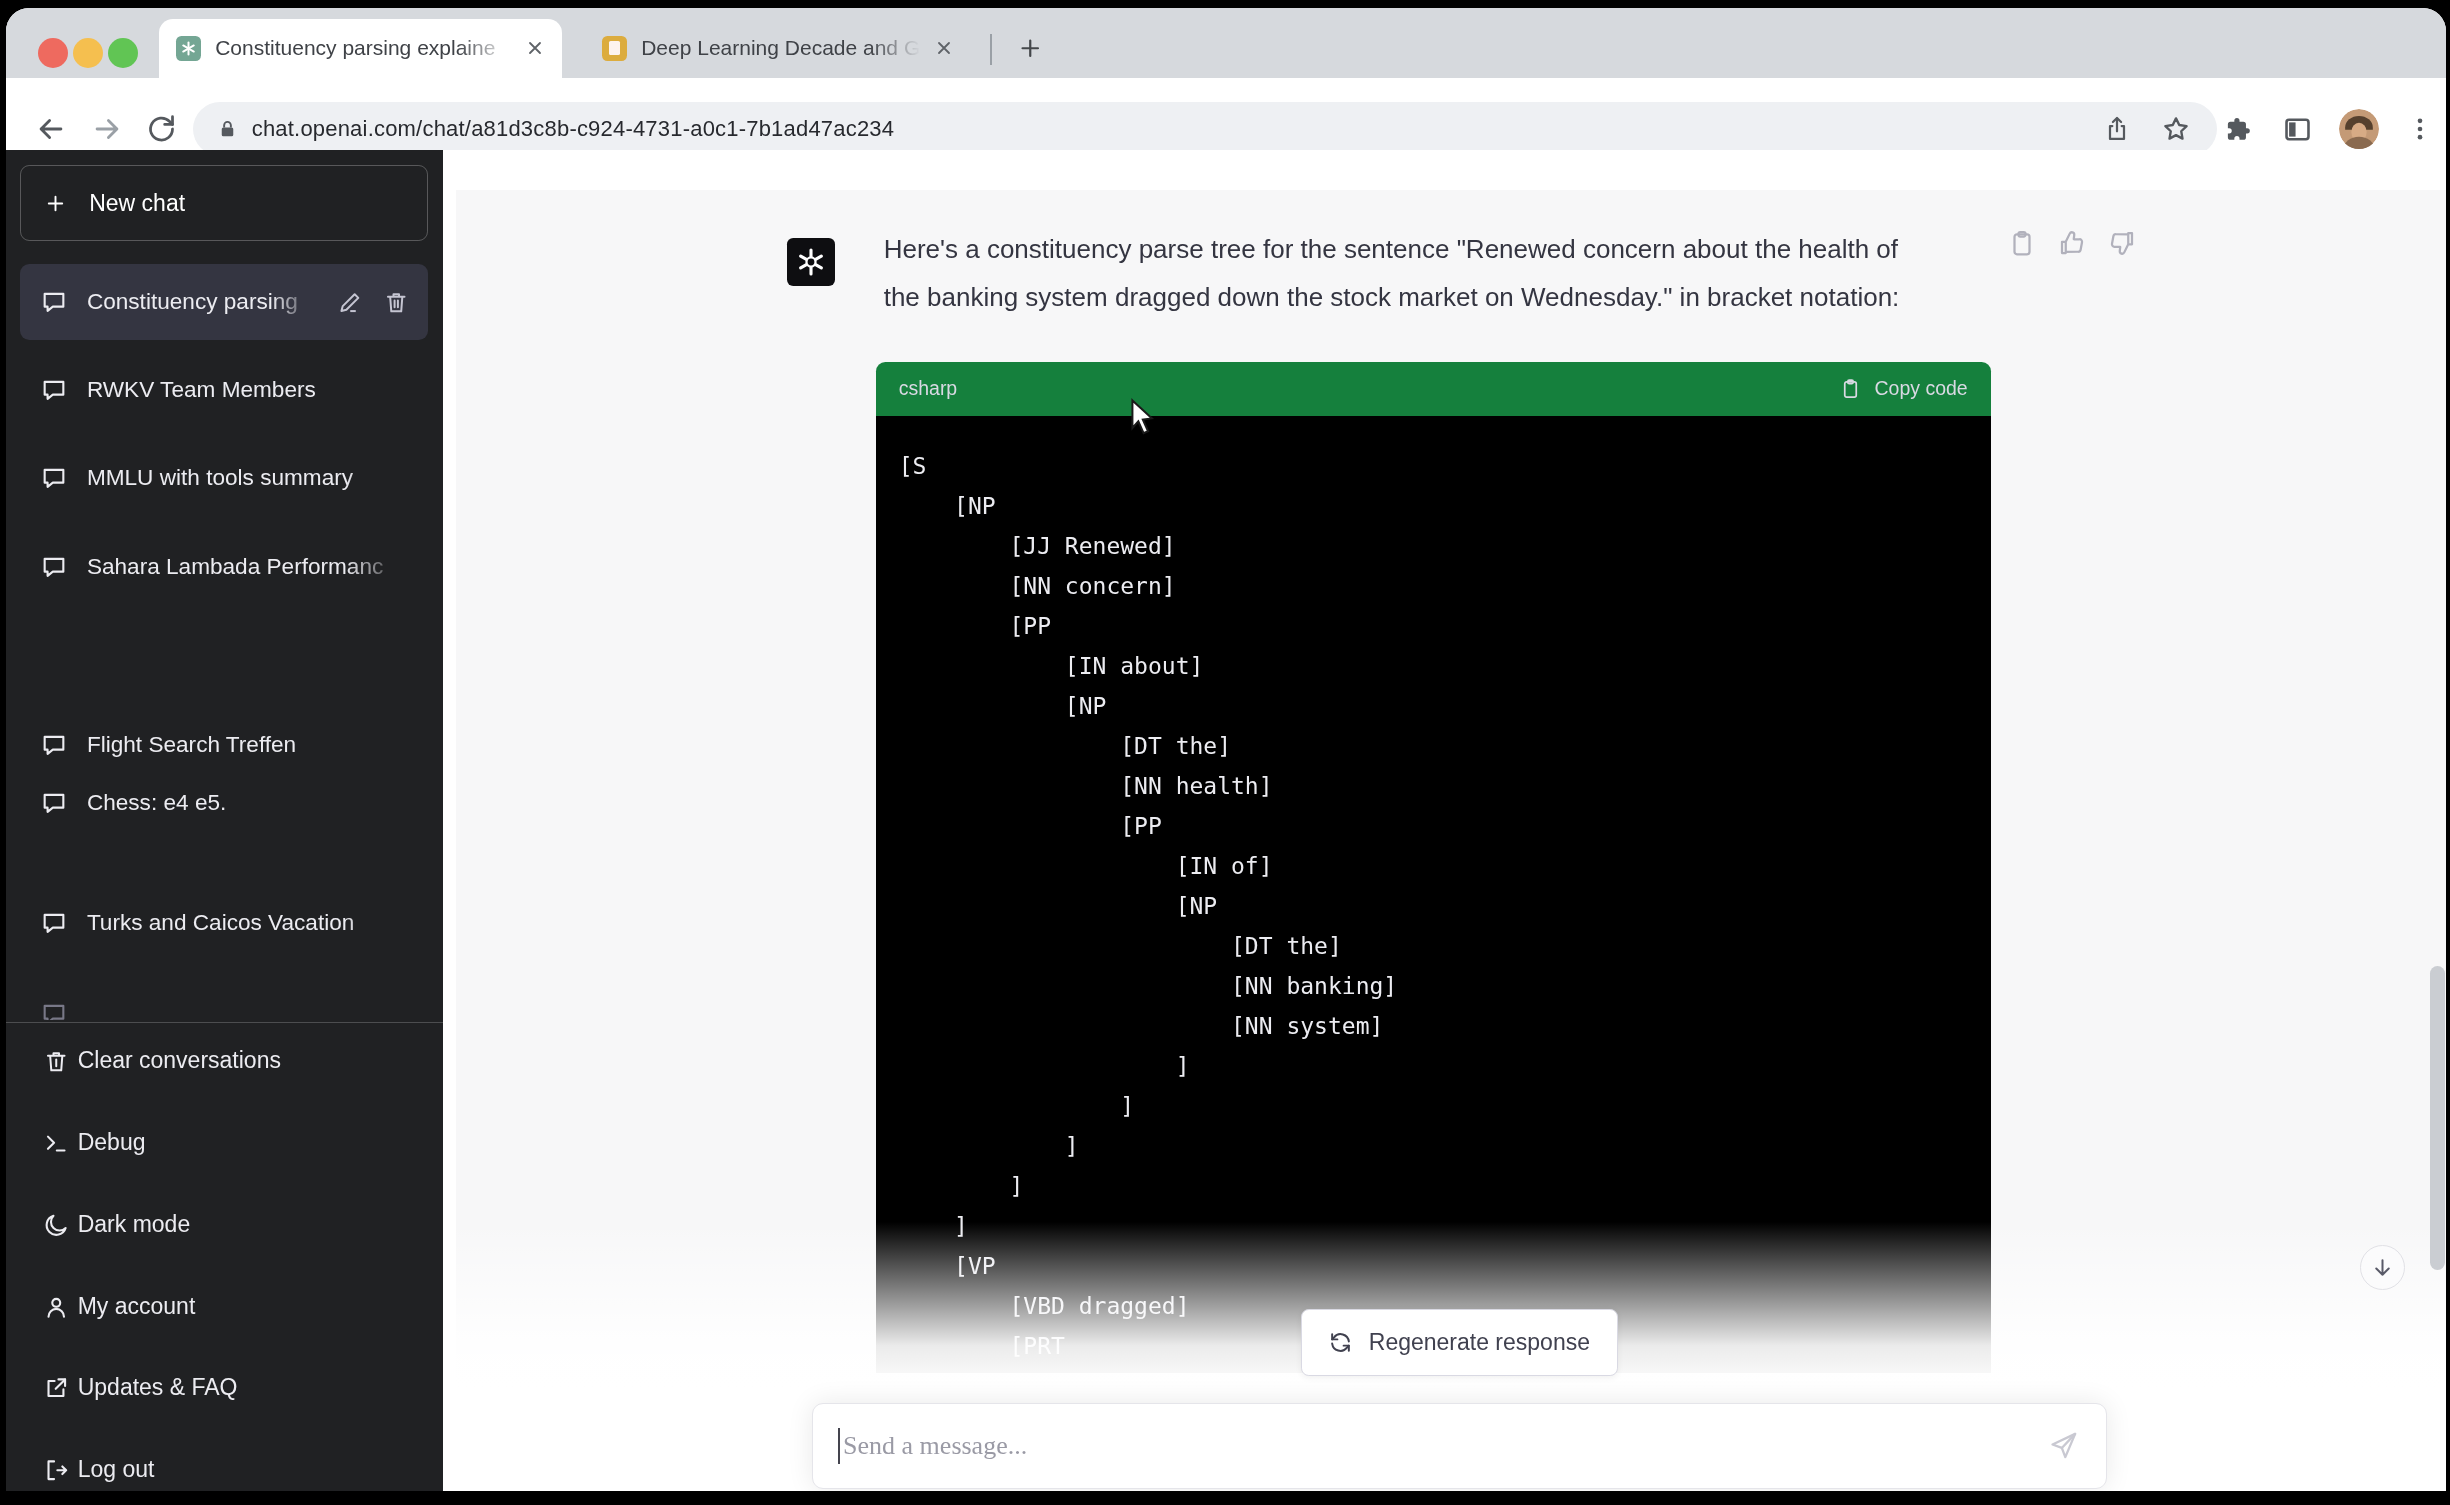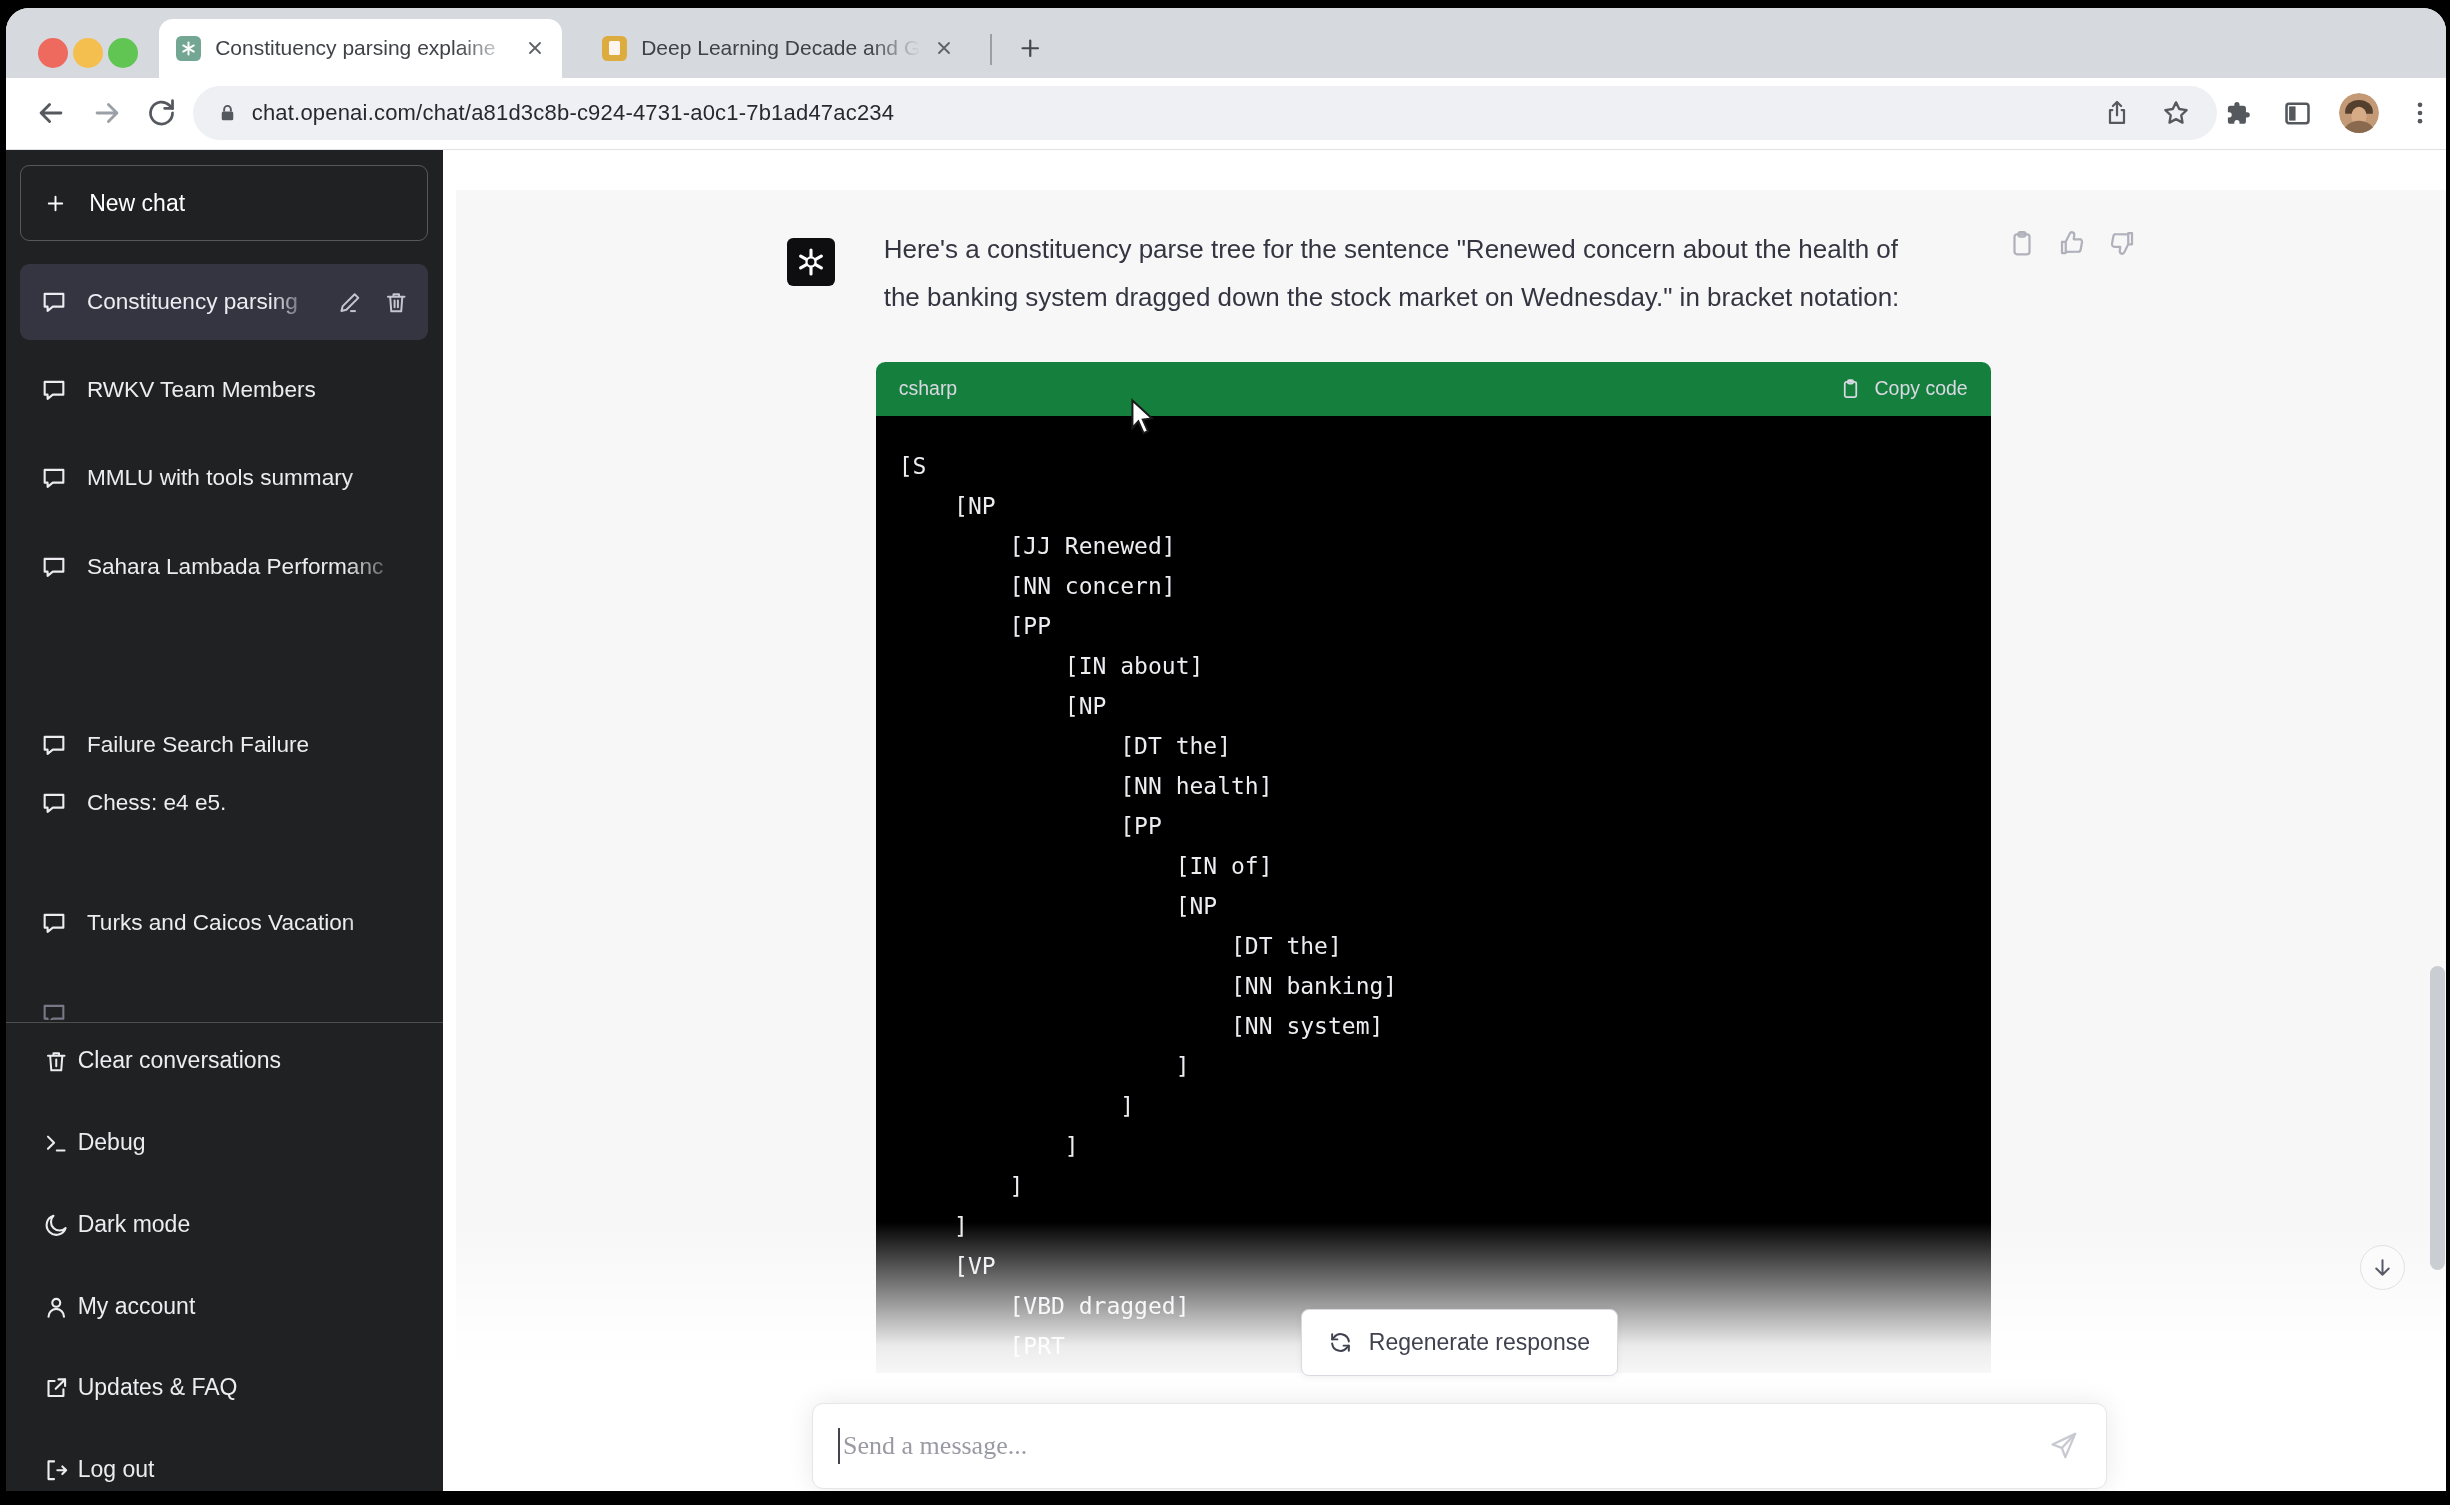--- a/index.html
+++ b/index.html
@@ -24,21 +24,21 @@
   .favicon-doc { background:#dcac3e; }
   .favicon-doc .sheet { width:11px; height:14px; background:#fdf3ef; border-radius:1.6px; }
   .tab-title { font-size:21px; color:#3f4247; white-space:nowrap; overflow:hidden; flex:1;
                -webkit-mask-image:linear-gradient(90deg,#000 82%,transparent 100%);
                mask-image:linear-gradient(90deg,#000 82%,transparent 100%); }
   .tab-close { color:#5f6368; flex:none; }
   .tab-sep { position:absolute; left:984px; top:26.5px; width:1.6px; height:31px; background:#9aa0a6; }
   .newtab-btn { position:absolute; left:999px; top:15.6px; width:50px; height:50px; display:flex; align-items:center; justify-content:center; color:#44474a; }
 
   
-  .toolbar { position:relative; height:72px; background:#fff; border-bottom:1.6px solid #e0e2e6; }
+  .toolbar { position:relative; height:72px; background:#fff; border-bottom:1.6px solid #e0e2e6;margin-top:16px; }
   .tb-ico { position:absolute; top:50%; transform:translateY(-50%); color:#55595e; }
   .url-pill { position:absolute; left:187px; top:8.6px; width:2024px; height:54px; background:#eef0f3;
               border-radius:27px; display:flex; align-items:center; }
   .url-text { margin-left:12.5px; font-size:22px; color:#27292e; letter-spacing:0.2px; }
   .pill-right { margin-left:auto; display:flex; align-items:center; gap:30px; margin-right:26.5px; color:#55595e; }
   .tb-right { position:absolute; right:12.5px; top:0; height:100%; display:flex; align-items:center; gap:26.5px; color:#55595e; }
   .avatar-btn { width:40px; height:40px; border-radius:50%; overflow:hidden; flex:none; }
 
   
   .content { position:absolute; top:142px; left:0; right:0; bottom:0; display:flex; }
@@ -280,21 +280,21 @@
             </svg>
           </span>
         <span class="chat-label">Sahara Lambada Performanc</span>
       </div>
       <div class="chat-item" style="top:557px;">
         <span>
             <svg width="28" height="28" viewBox="0 0 24 24" fill="none" stroke="currentColor" stroke-width="1.8" stroke-linejoin="round">
               <path d="M4 5h16v11h-9l-4.5 3.6V16H4z"></path>
             </svg>
           </span>
-        <span class="chat-label">Failure Search Failure</span>
+        <span class="chat-label">Flight Search Treffen</span>
       </div>
       <div class="chat-item" style="top:615px;">
         <span>
             <svg width="28" height="28" viewBox="0 0 24 24" fill="none" stroke="currentColor" stroke-width="1.8" stroke-linejoin="round">
               <path d="M4 5h16v11h-9l-4.5 3.6V16H4z"></path>
             </svg>
           </span>
         <span class="chat-label">Chess: e4 e5.</span>
       </div>
       <div class="chat-item" style="top:735px;">

